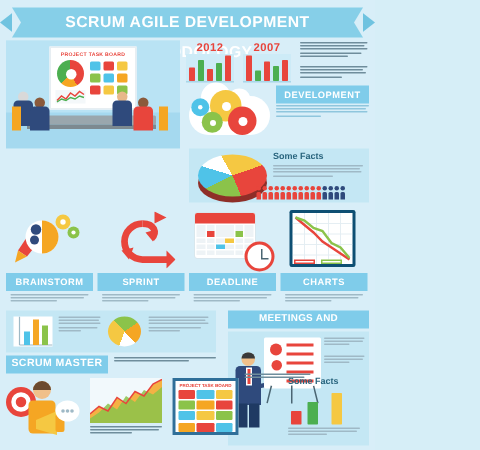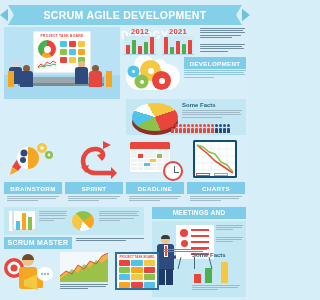--- a/index.html
+++ b/index.html
@@ -205,21 +205,21 @@
     <div class="barchart">
       <div class="bar" style="left:2px;height:9.4px;background:#e8453c;"></div>
       <div class="bar" style="left:8px;height:14px;background:#4caf50;"></div>
       <div class="bar" style="left:14px;height:7.9px;background:#e8453c;"></div>
       <div class="bar" style="left:20px;height:11.9px;background:#4caf50;"></div>
       <div class="bar" style="left:26px;height:17.1px;background:#e8453c;"></div>
     </div>
   </div>
 
   <div class="yearbox" style="left:162px;width:32px;">
-    <div class="yearlabel">2021</div>
+    <div class="yearlabel">2007</div>
     <div class="barchart">
       <div class="bar" style="left:2px;height:16.6px;background:#e8453c;"></div>
       <div class="bar" style="left:8px;height:7.2px;background:#4caf50;"></div>
       <div class="bar" style="left:14px;height:13px;background:#e8453c;"></div>
       <div class="bar" style="left:20px;height:10.4px;background:#4caf50;"></div>
       <div class="bar" style="left:26px;height:14.4px;background:#e8453c;"></div>
     </div>
   </div>
 
   <div class="txtblk lorem dark" style="left:200px;top:28px;width:45px;">

